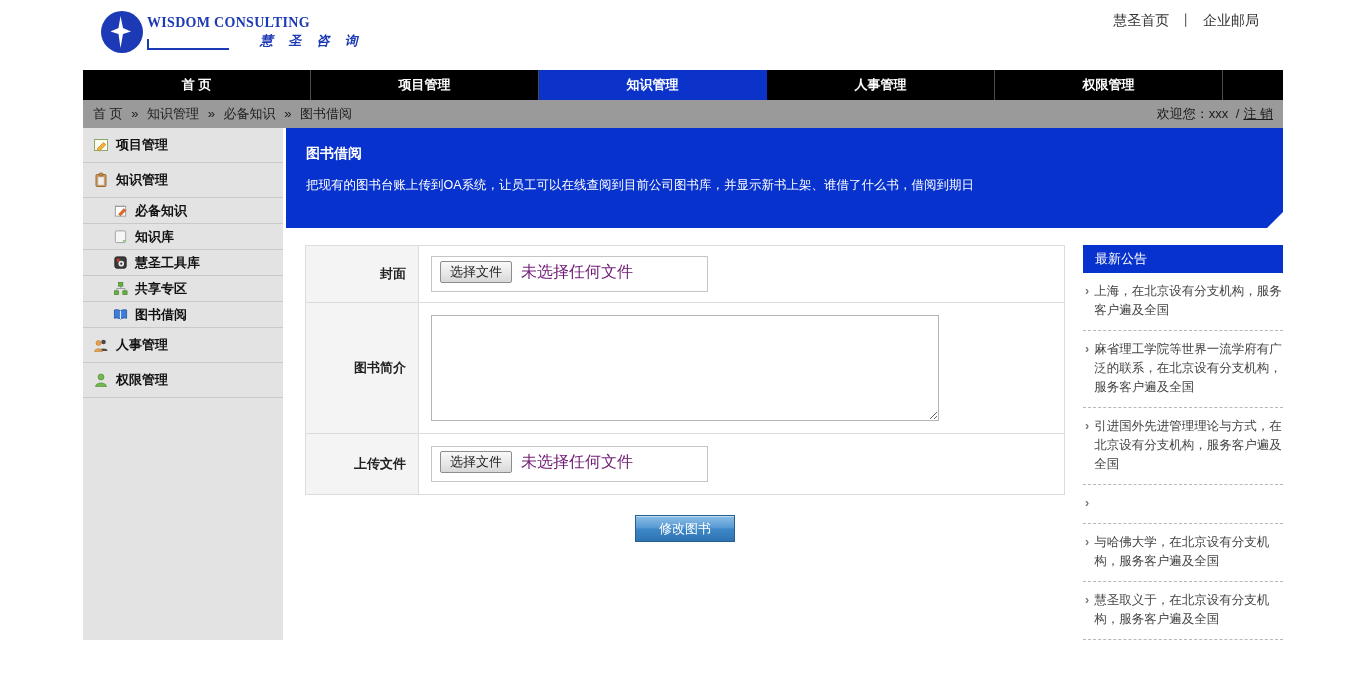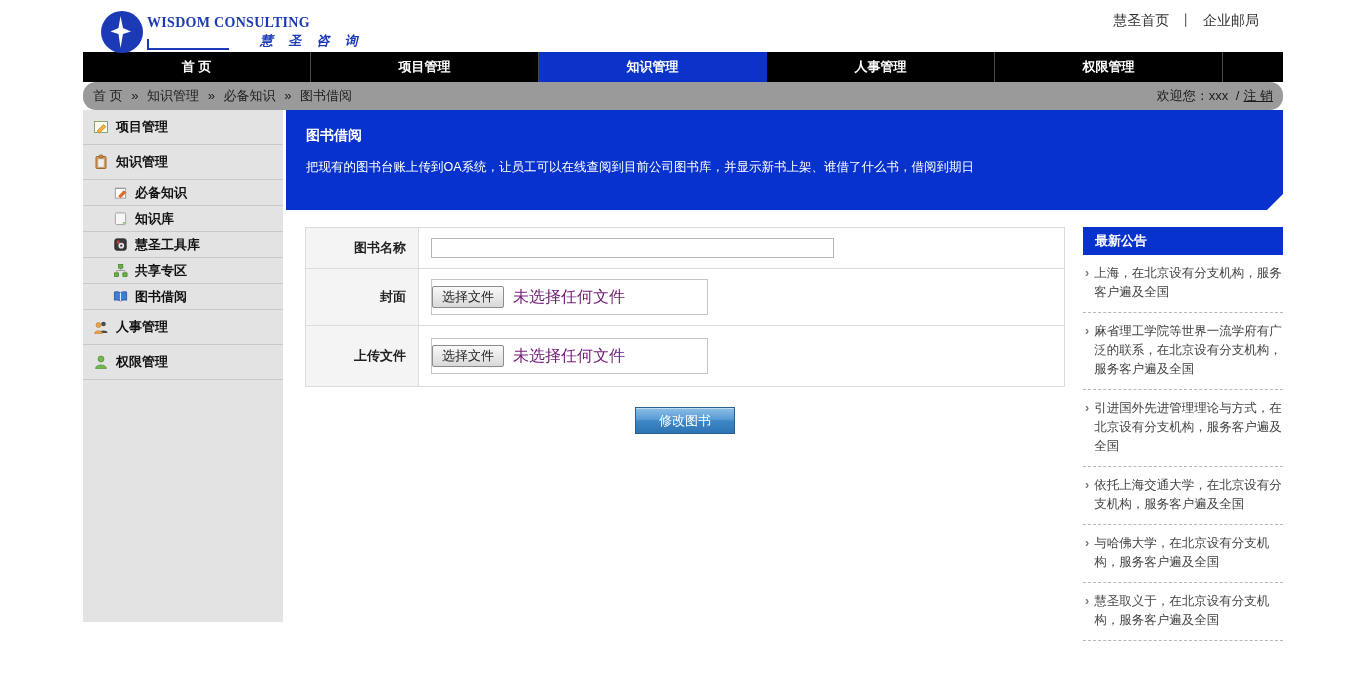--- a/index.html
+++ b/index.html
@@ -1,21 +1,21 @@
 <!DOCTYPE html>
 <html><head>
 <meta charset="utf-8">
 <style>
   * { margin:0; padding:0; box-sizing:border-box; }
   html,body { width:1366px; height:695px; overflow:hidden; background:#fff;
               font-family:"Liberation Sans","DejaVu Sans",sans-serif; }
   .page { width:1200px; margin:0 auto; }
 
   
-  .topbar { height:52px; position:relative; background:#fff; }
+  .topbar { height:70px; position:relative; background:#fff; }
   .logo { position:absolute; left:18px; top:11px; display:flex; align-items:center; }
   .logo-circle { width:42px; height:42px; flex:0 0 42px; }
   .logo-text { margin-left:4px; }
   .logo-en { color:#1c3ab5; font-family:"Liberation Serif","DejaVu Serif",serif;
              font-weight:bold; font-size:14px; letter-spacing:0.3px; }
   .logo-cn-row { display:flex; align-items:flex-end; margin-top:1px;gap:24px; }
   .logo-line { display:inline-block; width:82px; height:11px;
                border-left:2px solid #1c3ab5; border-bottom:2px solid #1c3ab5; margin-right:7px; }
   .logo-cn { color:#1c3ab5; font-family:"Liberation Serif","DejaVu Serif",serif;
              font-weight:bold; font-style:italic; font-size:13px; letter-spacing:6px; }
@@ -25,21 +25,21 @@
 
   
   .navbar { height:30px; background:#000; display:flex; }
   .nav-tab { width:228px; height:30px; line-height:30px; text-align:center; color:#fff;
              font-size:13px; font-weight:bold; border-right:1px solid #4a4a4a; cursor:pointer; }
   .nav-tab.active { background:#0b33c9; border-right:1px solid #0b33c9; }
   .nav-fill { flex:1; background:#000; }
 
   
   .crumbbar { height:28px; background:#9a9a9a; display:flex; align-items:center;
-              justify-content:space-between; padding:0 10px; font-size:13px; color:#1c1c1c;border-radius:13px; }
+              justify-content:space-between; padding:0 10px; font-size:13px; color:#1c1c1c; }
   .crumb a { color:#1c1c1c; text-decoration:none; cursor:pointer; }
   .crumb .sep { margin:0 5px; }
   .welcome a { color:#1c1c1c; text-decoration:underline; cursor:pointer; }
   .welcome .sl { margin:0 4px; }
 
   
   .main { display:flex; align-items:flex-start; }
   .sidebar { width:200px; background:#e3e3e3; min-height:512px; }
   .side-item { display:flex; align-items:center; border-bottom:1px solid #c9c9c9;
                font-size:13px; font-weight:bold; color:#111; cursor:pointer; }
@@ -59,36 +59,36 @@
   .frow { display:flex; border-bottom:1px solid #dcdcdc; }
   .frow:last-child { border-bottom:none; }
   .flabel { width:113px; background:#f4f4f4; border-right:1px solid #dcdcdc;
             display:flex; align-items:center; justify-content:flex-end;
             padding-right:12px; font-size:13px; font-weight:bold; color:#222; }
   .fvalue { flex:1; padding:10px 12px; display:flex; align-items:center; background:#fff; }
   .fvalue.tall { padding:12px; align-items:flex-start; }
   .fvalue.pad12 { padding:12px; }
   .txt-input { width:403px; height:20px; border:1px solid #b5b5b5; padding:0 3px; font-size:13px; }
   .file-box { width:277px; height:36px; border:1px solid #c5c5c5; background:#fff;
-              display:flex; align-items:center; padding:0; }
+              display:flex; align-items:flex-end; padding:8px; }
   .file-btn { height:22px; margin:0; padding:0 9px; font-size:13px; color:#222; cursor:pointer;
               background:linear-gradient(#f9f9f9,#e6e6e6 60%,#d8d8d8);
               border:1px solid #8d8d8d; border-radius:2px;
               font-family:"Liberation Sans","DejaVu Sans",sans-serif; }
   .file-status { margin-left:9px; font-size:16px; color:#701a75; white-space:nowrap; }
   .ta { width:508px; height:106px; border:1px solid #b5b5b5; resize:both; font-size:13px;
         font-family:"Liberation Sans","DejaVu Sans",sans-serif; }
   .submit-btn { display:block; margin:20px auto 0; width:100px; height:27px; color:#fff;
                 font-size:13px; cursor:pointer; border:1px solid #27608f;
                 background:linear-gradient(180deg,#8cbfe7 0%,#5a9bd4 45%,#3e87c7 52%,#2d74b4 100%);
                 box-shadow:inset 0 1px 0 rgba(255,255,255,.45);
                 font-family:"Liberation Sans","DejaVu Sans",sans-serif; }
 
   .notices { width:200px; margin-left:18px; }
-  .notice-header { height:28px; background:#0832cd; color:#fff; font-size:13px; font-weight:bold;
+  .notice-header { height:28px; background:#0832cd; color:#fff; font-size:13px; font-weight:normal;
                    line-height:28px; padding-left:12px; }
   .notice-item { display:flex; padding:9px 0 10px 0; border-bottom:1px dashed #b8b8b8;
                  font-size:12.5px; color:#444; line-height:19px; cursor:pointer; }
   .notice-item .blt { color:#777; margin:0 5px 0 2px; font-weight:bold; flex:0 0 auto; }
 </style>
 </head>
 <body>
 
 <div class="page">
 
@@ -219,37 +219,37 @@
       <div class="banner">
         <div class="banner-title">图书借阅</div>
         <div class="banner-desc">把现有的图书台账上传到OA系统，让员工可以在线查阅到目前公司图书库，并显示新书上架、谁借了什么书，借阅到期日</div>
       </div>
 
       <div class="content-body">
 
         <div class="form-wrap">
           <div class="form-table">
 
-            <div class="frow">
-              <div class="flabel">图书名称</div>
-              <div class="fvalue">
-                <input class="txt-input" type="text" value="" style="">
-              </div>
-            </div>
 
             <div class="frow">
               <div class="flabel">封面</div>
               <div class="fvalue">
                 <div class="file-box">
                   <button class="file-btn">选择文件</button>
                   <span class="file-status">未选择任何文件</span>
                 </div>
               </div>
             </div>
 
+            <div class="frow">
+              <div class="flabel">图书简介</div>
+              <div class="fvalue tall">
+                <textarea class="ta" style=""></textarea>
+              </div>
+            </div>
 
             <div class="frow">
               <div class="flabel">上传文件</div>
               <div class="fvalue pad12">
                 <div class="file-box">
                   <button class="file-btn">选择文件</button>
                   <span class="file-status">未选择任何文件</span>
                 </div>
               </div>
             </div>
@@ -267,21 +267,20 @@
           <div class="notice-item">
             <span class="blt">›</span>
             <span>麻省理工学院等世界一流学府有广泛的联系，在北京设有分支机构，服务客户遍及全国</span>
           </div>
           <div class="notice-item">
             <span class="blt">›</span>
             <span>引进国外先进管理理论与方式，在北京设有分支机构，服务客户遍及全国</span>
           </div>
           <div class="notice-item">
             <span class="blt">›</span>
-            <span>依托上海交通大学，在北京设有分支机构，服务客户遍及全国</span>
           </div>
           <div class="notice-item">
             <span class="blt">›</span>
             <span>与哈佛大学，在北京设有分支机构，服务客户遍及全国</span>
           </div>
           <div class="notice-item">
             <span class="blt">›</span>
             <span>慧圣取义于，在北京设有分支机构，服务客户遍及全国</span>
           </div>
         </div>

